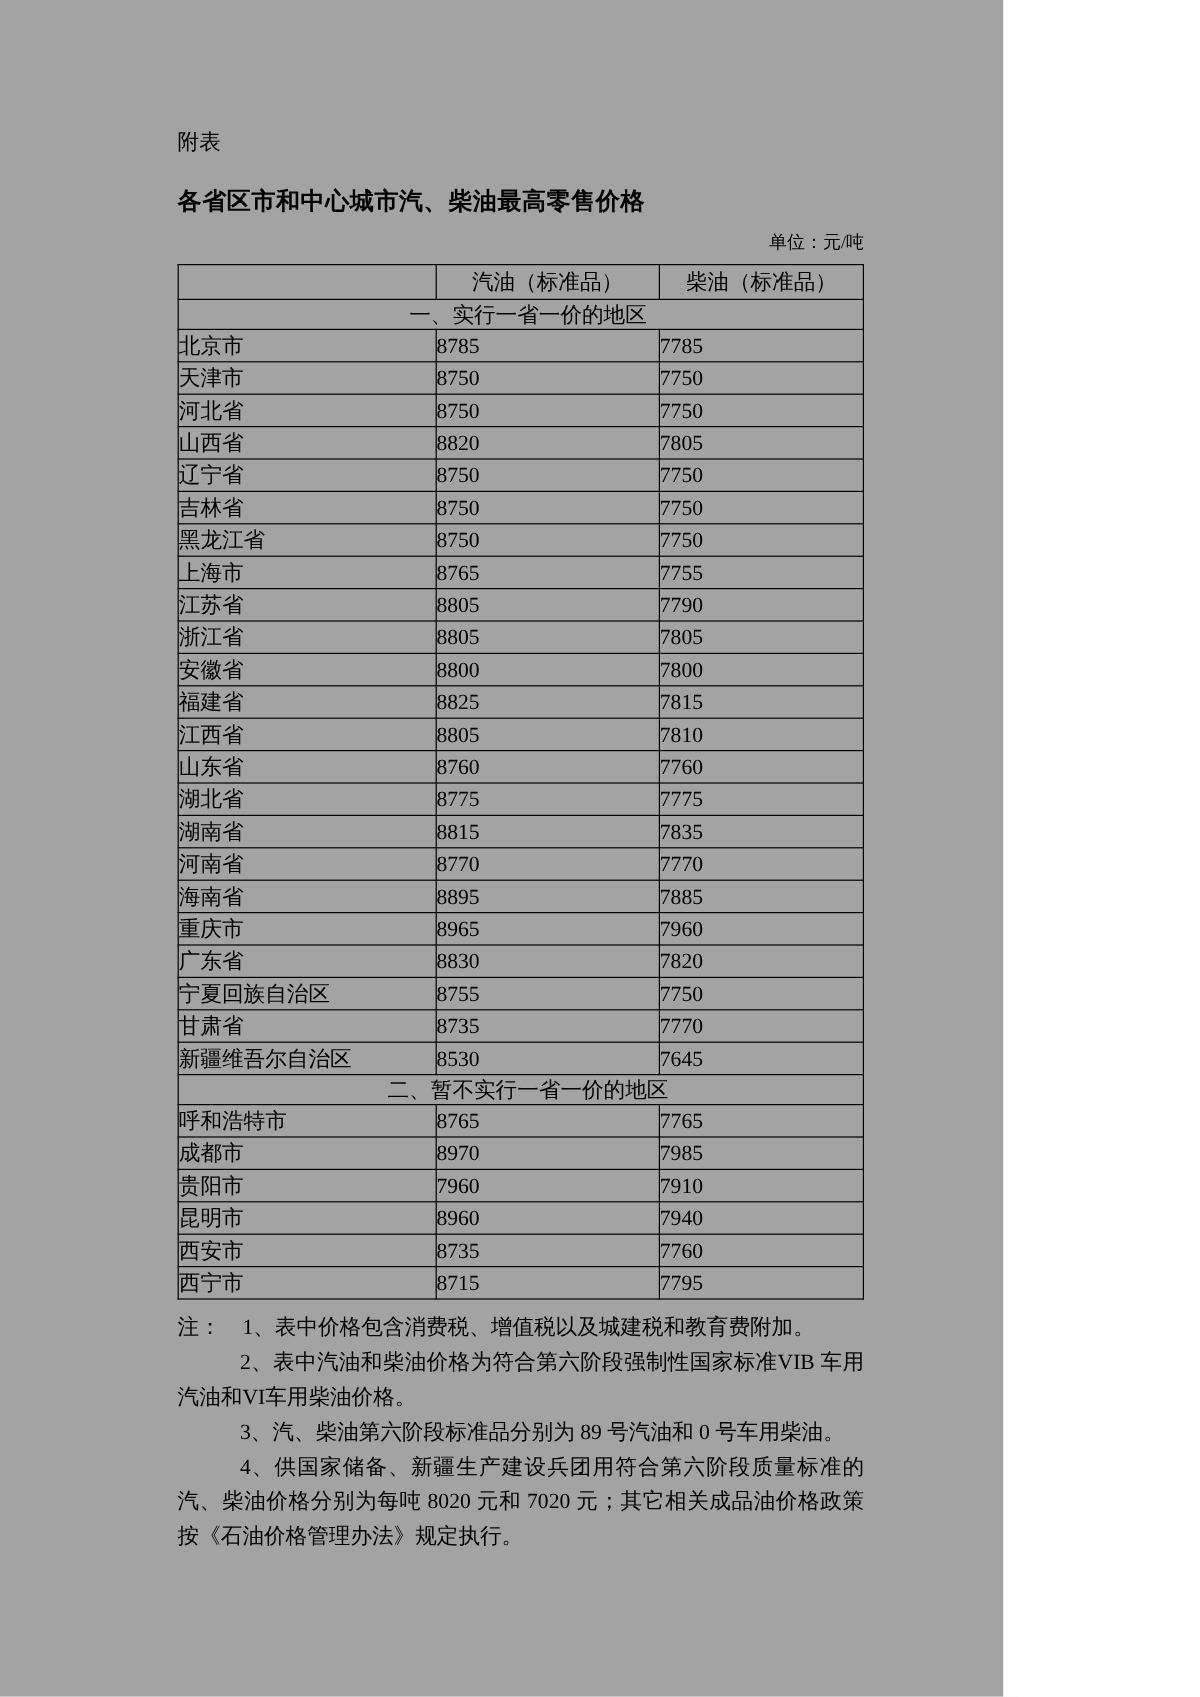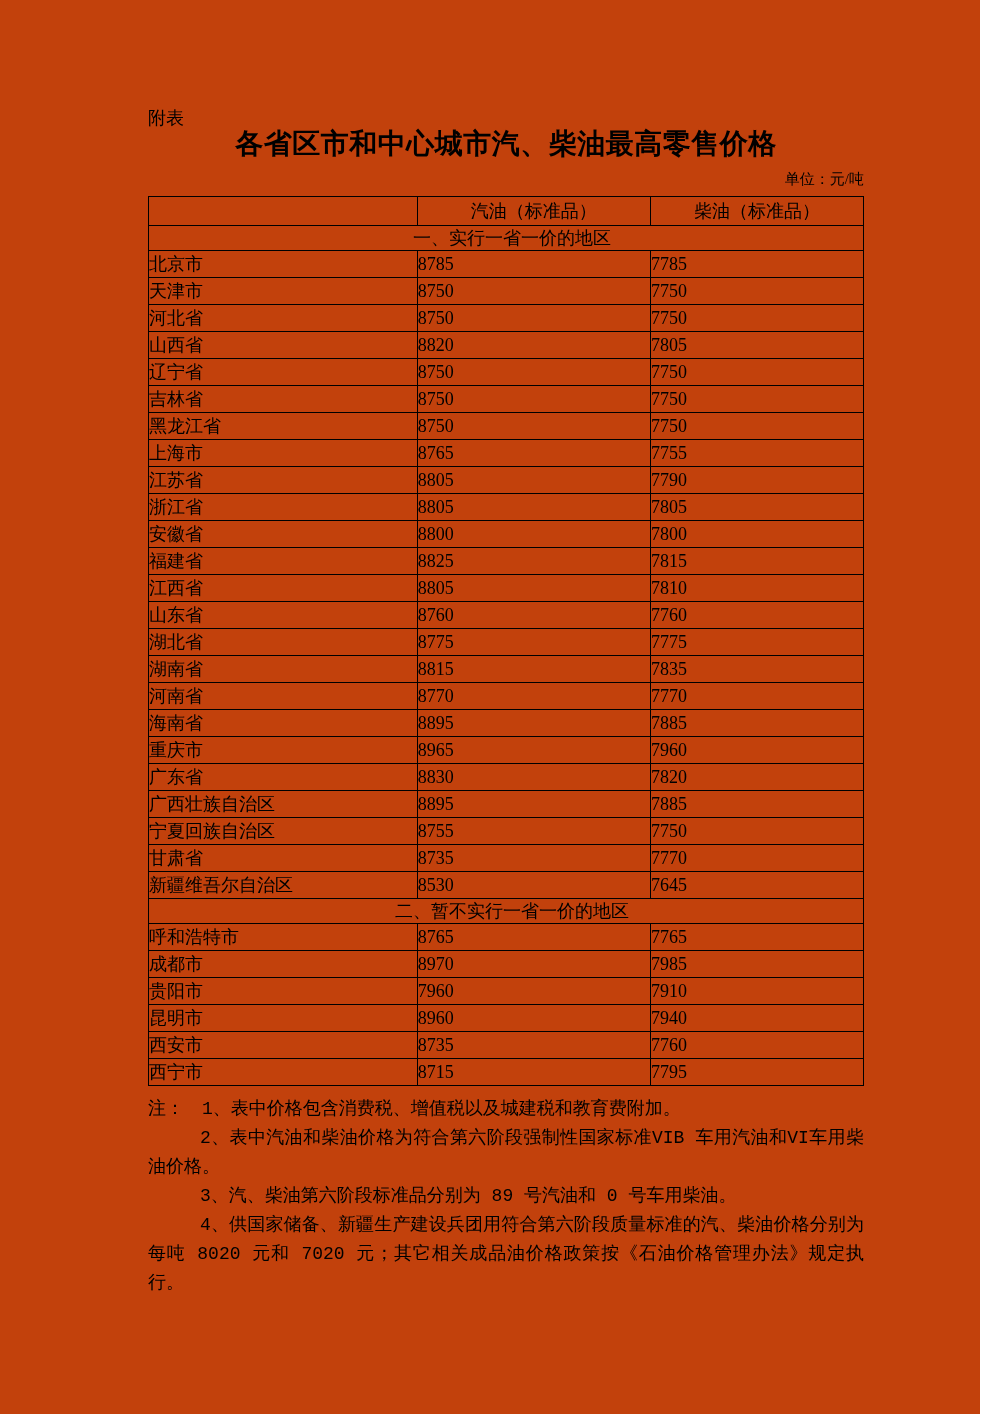--- a/index.html
+++ b/index.html
@@ -2,38 +2,39 @@
 <html><head>
 <meta charset="utf-8">
 <style>
   html, body {
     margin: 0;
     padding: 0;
     background: #ffffff;
   }
   .page {
     position: relative;
-    width: 980px;
+    width: 836px;
     height: 1414px;
-    background: #c2410c;
+    background: #a3a3a3;
     color: #000000;
     box-sizing: border-box;
     padding: 106px 116px 0 148px;
     font-family: "Liberation Serif", "DejaVu Serif", serif;
     overflow: hidden;
   }
   .doc-label {
     font-size: 18px;
     line-height: 24px;
   }
   .doc-title {
-    text-align: center;
+    margin-top: 24px;
+    text-align: left;
     font-family: "Liberation Sans", "DejaVu Sans", sans-serif;
     font-weight: 700;
-    font-size: 28px;
+    font-size: 20px;
     line-height: 28px;
     letter-spacing: 0.5px;
   }
   .unit-label {
     margin-top: 10px;
     margin-bottom: 6px;
     text-align: right;
     font-size: 15px;
     line-height: 22px;
   }
@@ -65,21 +66,20 @@
   td.region-cell {
     text-align: left;
     padding-left: 62px;
     margin-left: 28px;
   }
   td.price-cell {
   }
   .notes {
     margin-top: 9px;
     text-align: justify;
-    font-family: Liberation Mono, monospace;
   }
   .notes p {
     margin: 0;
     font-size: 18px;
     line-height: 29px;
   }
   .notes p.note-indent {
     text-indent: 52px;
   }
   .notes .note-prefix {
@@ -208,25 +208,20 @@
           <td class="region-cell">重庆市</td>
           <td class="price-cell">8965</td>
           <td class="price-cell">7960</td>
         </tr>
         <tr class="data-row">
           <td class="region-cell">广东省</td>
           <td class="price-cell">8830</td>
           <td class="price-cell">7820</td>
         </tr>
         <tr class="data-row">
-          <td class="region-cell">广西壮族自治区</td>
-          <td class="price-cell">8895</td>
-          <td class="price-cell">7885</td>
-        </tr>
-        <tr class="data-row">
           <td class="region-cell">宁夏回族自治区</td>
           <td class="price-cell">8755</td>
           <td class="price-cell">7750</td>
         </tr>
         <tr class="data-row">
           <td class="region-cell">甘肃省</td>
           <td class="price-cell">8735</td>
           <td class="price-cell">7770</td>
         </tr>
         <tr class="data-row">

